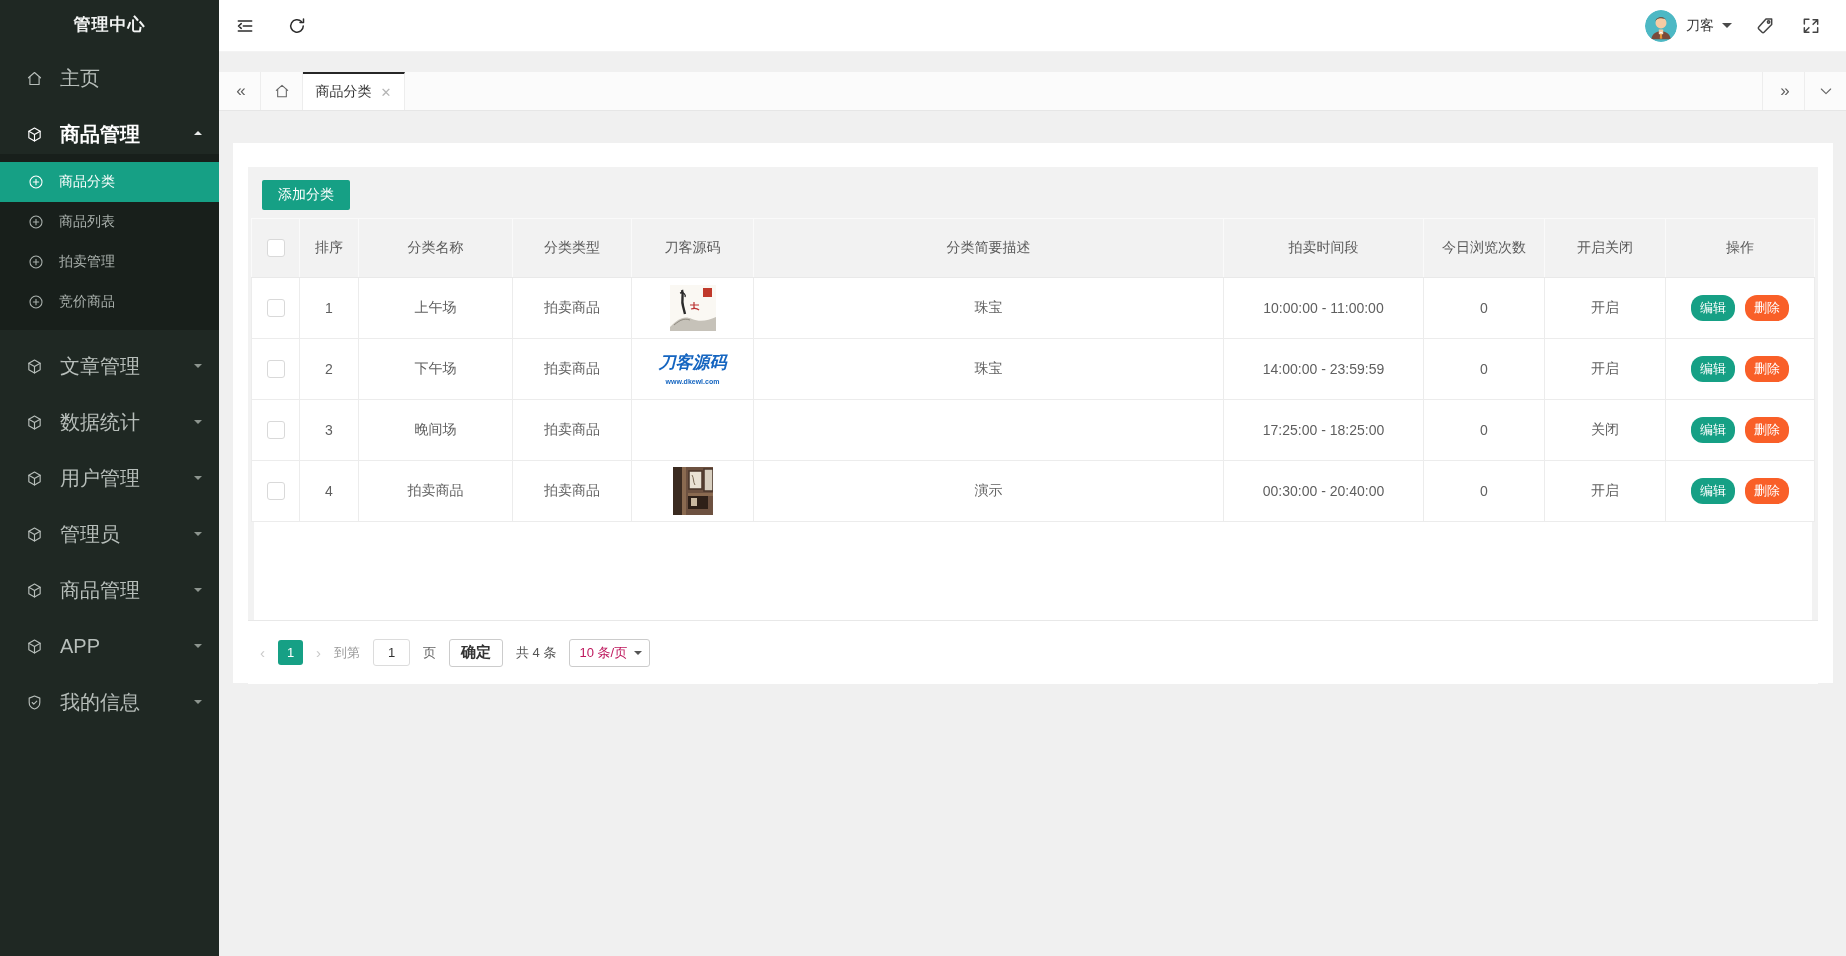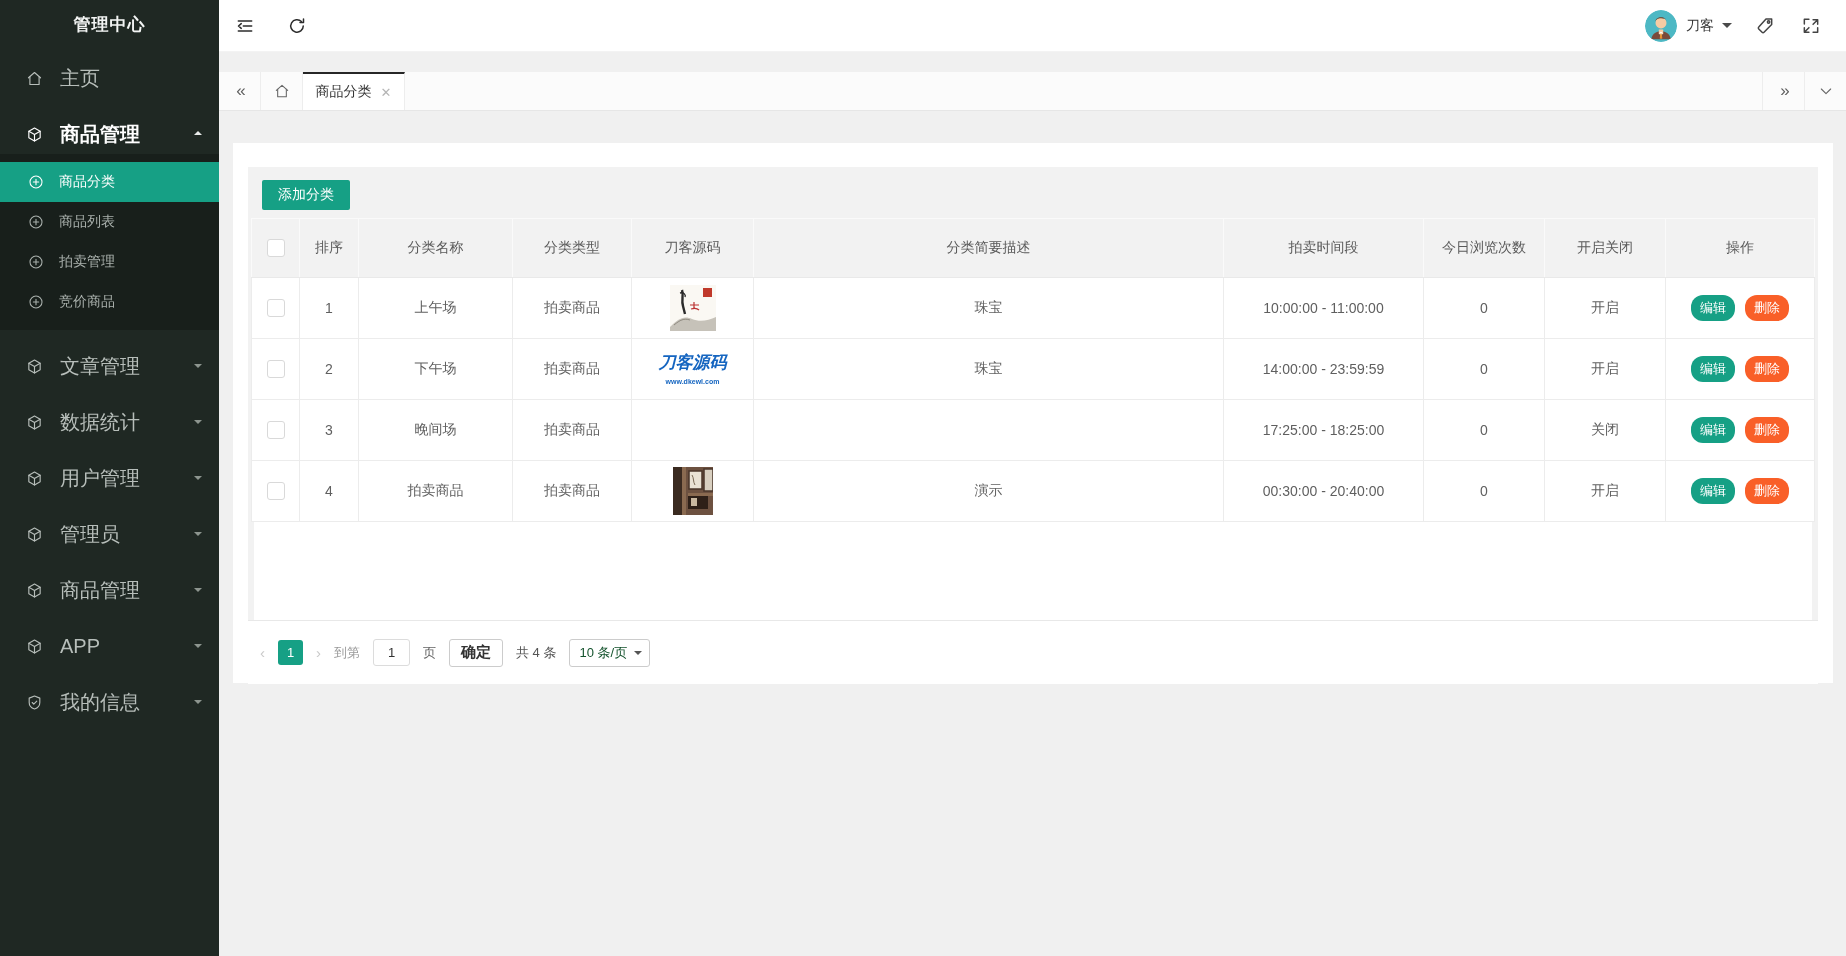--- a/index.html
+++ b/index.html
@@ -67,21 +67,21 @@
   .table-filler { height:98px; background:#fff; margin:0 3px; }
 
   .pager { margin:0 15px; height:64px; border-top:1px solid #e8e8e8; display:flex; align-items:center; padding-left:12px; font-size:13px; color:#666; gap:13px; background:#fff; }
   .pg-arrow { color:#c9c9c9; font-size:15px; cursor:default; }
   .pg-num { width:25px; height:25px; background:#16a085; color:#fff; border-radius:3px; display:flex; align-items:center; justify-content:center; font-size:13px; cursor:pointer; }
   .pg-label { color:#9a9a9a; }
   .pg-input { width:37px; height:27px; border:1px solid #dcdcdc; border-radius:3px; text-align:center; font-size:13px; color:#333; background:#fff; font-family:inherit; }
   .pg-confirm { height:28px; padding:0 11px; background:#fff; border:1px solid #ccc; border-radius:3px; font-size:15px; font-weight:bold; color:#333; cursor:pointer; font-family:inherit; }
   .pg-total { color:#555; }
   .pg-selwrap { position:relative; }
-  .pg-select { appearance:none; -webkit-appearance:none; height:28px; padding:0 22px 0 9px; border:1px solid #ccc; border-radius:3px; background:#fff; font-size:13px; color:#14532d; cursor:pointer; font-family:inherit; }
+  .pg-select { appearance:none; -webkit-appearance:none; height:28px; padding:0 22px 0 9px; border:1px solid #ccc; border-radius:3px; background:#fff; font-size:13px; color:#be185d; cursor:pointer; font-family:inherit; }
   .pg-selwrap::after { content:""; position:absolute; right:8px; top:12px; border:4px solid transparent; border-top-color:#555; pointer-events:none; }
 </style>
 </head>
 <body>
 
 <div class="screen">
 
   <aside class="sidebar">
     <div class="logo">管理中心</div>
     <nav class="nav">

